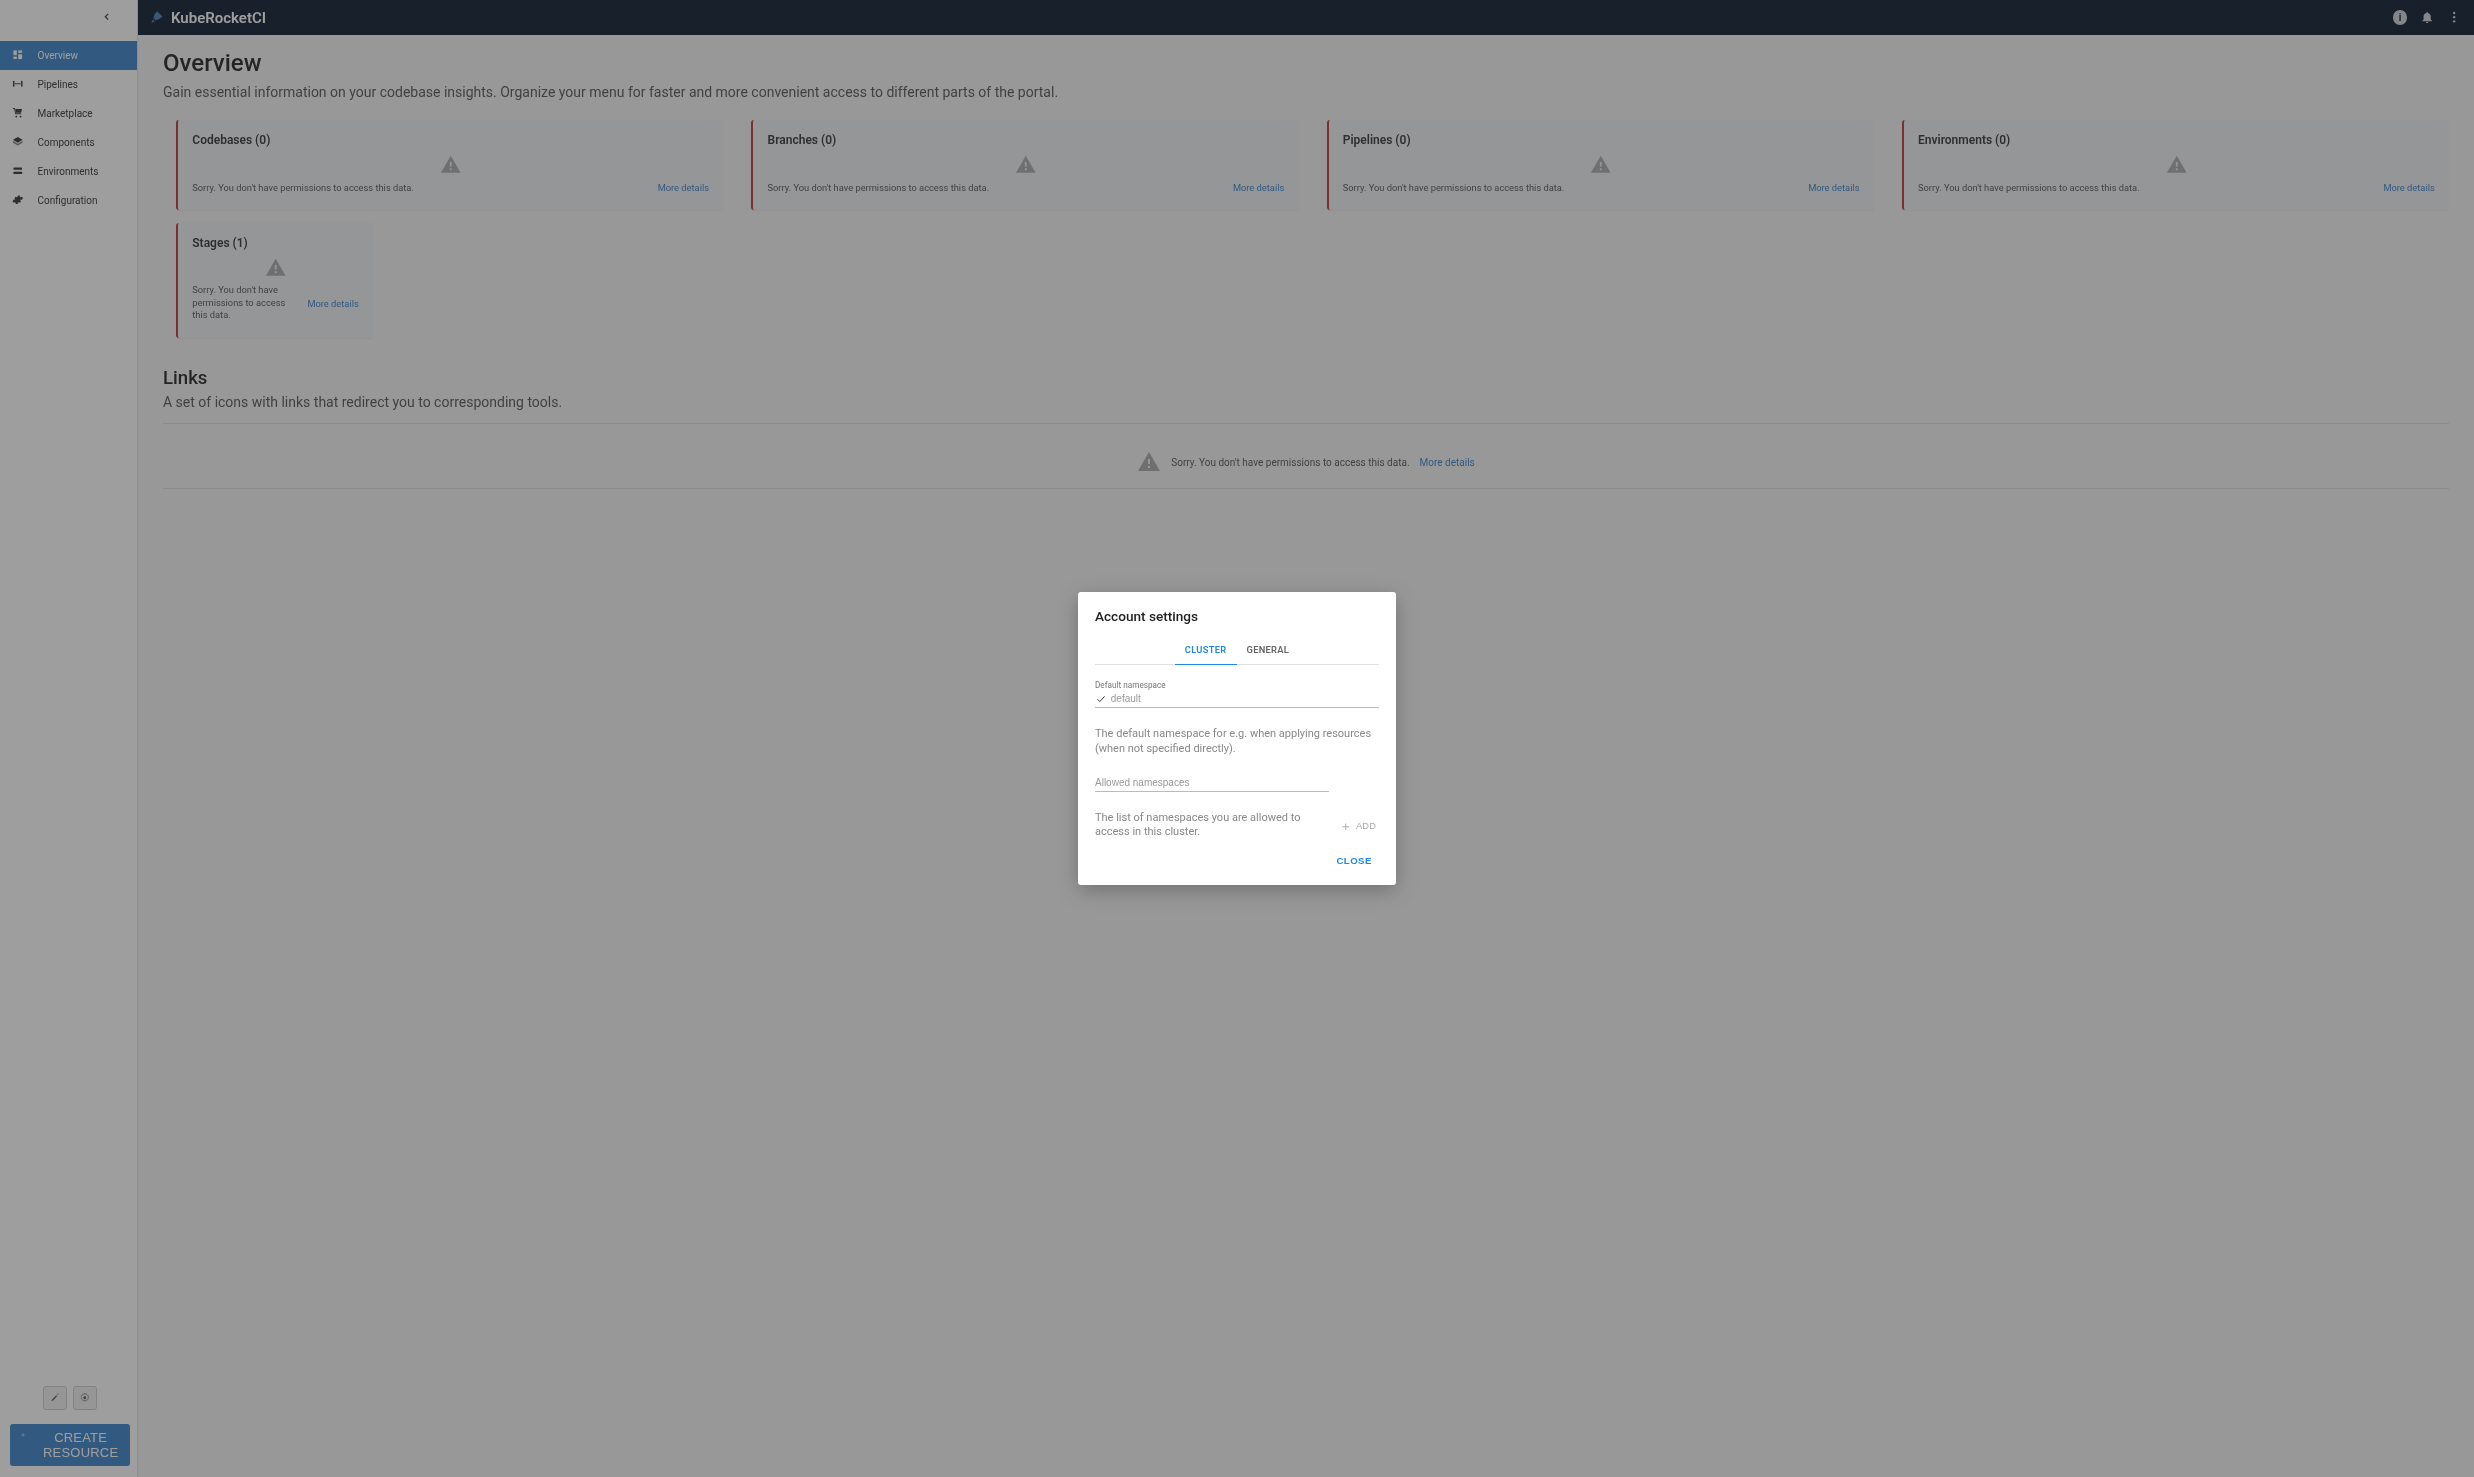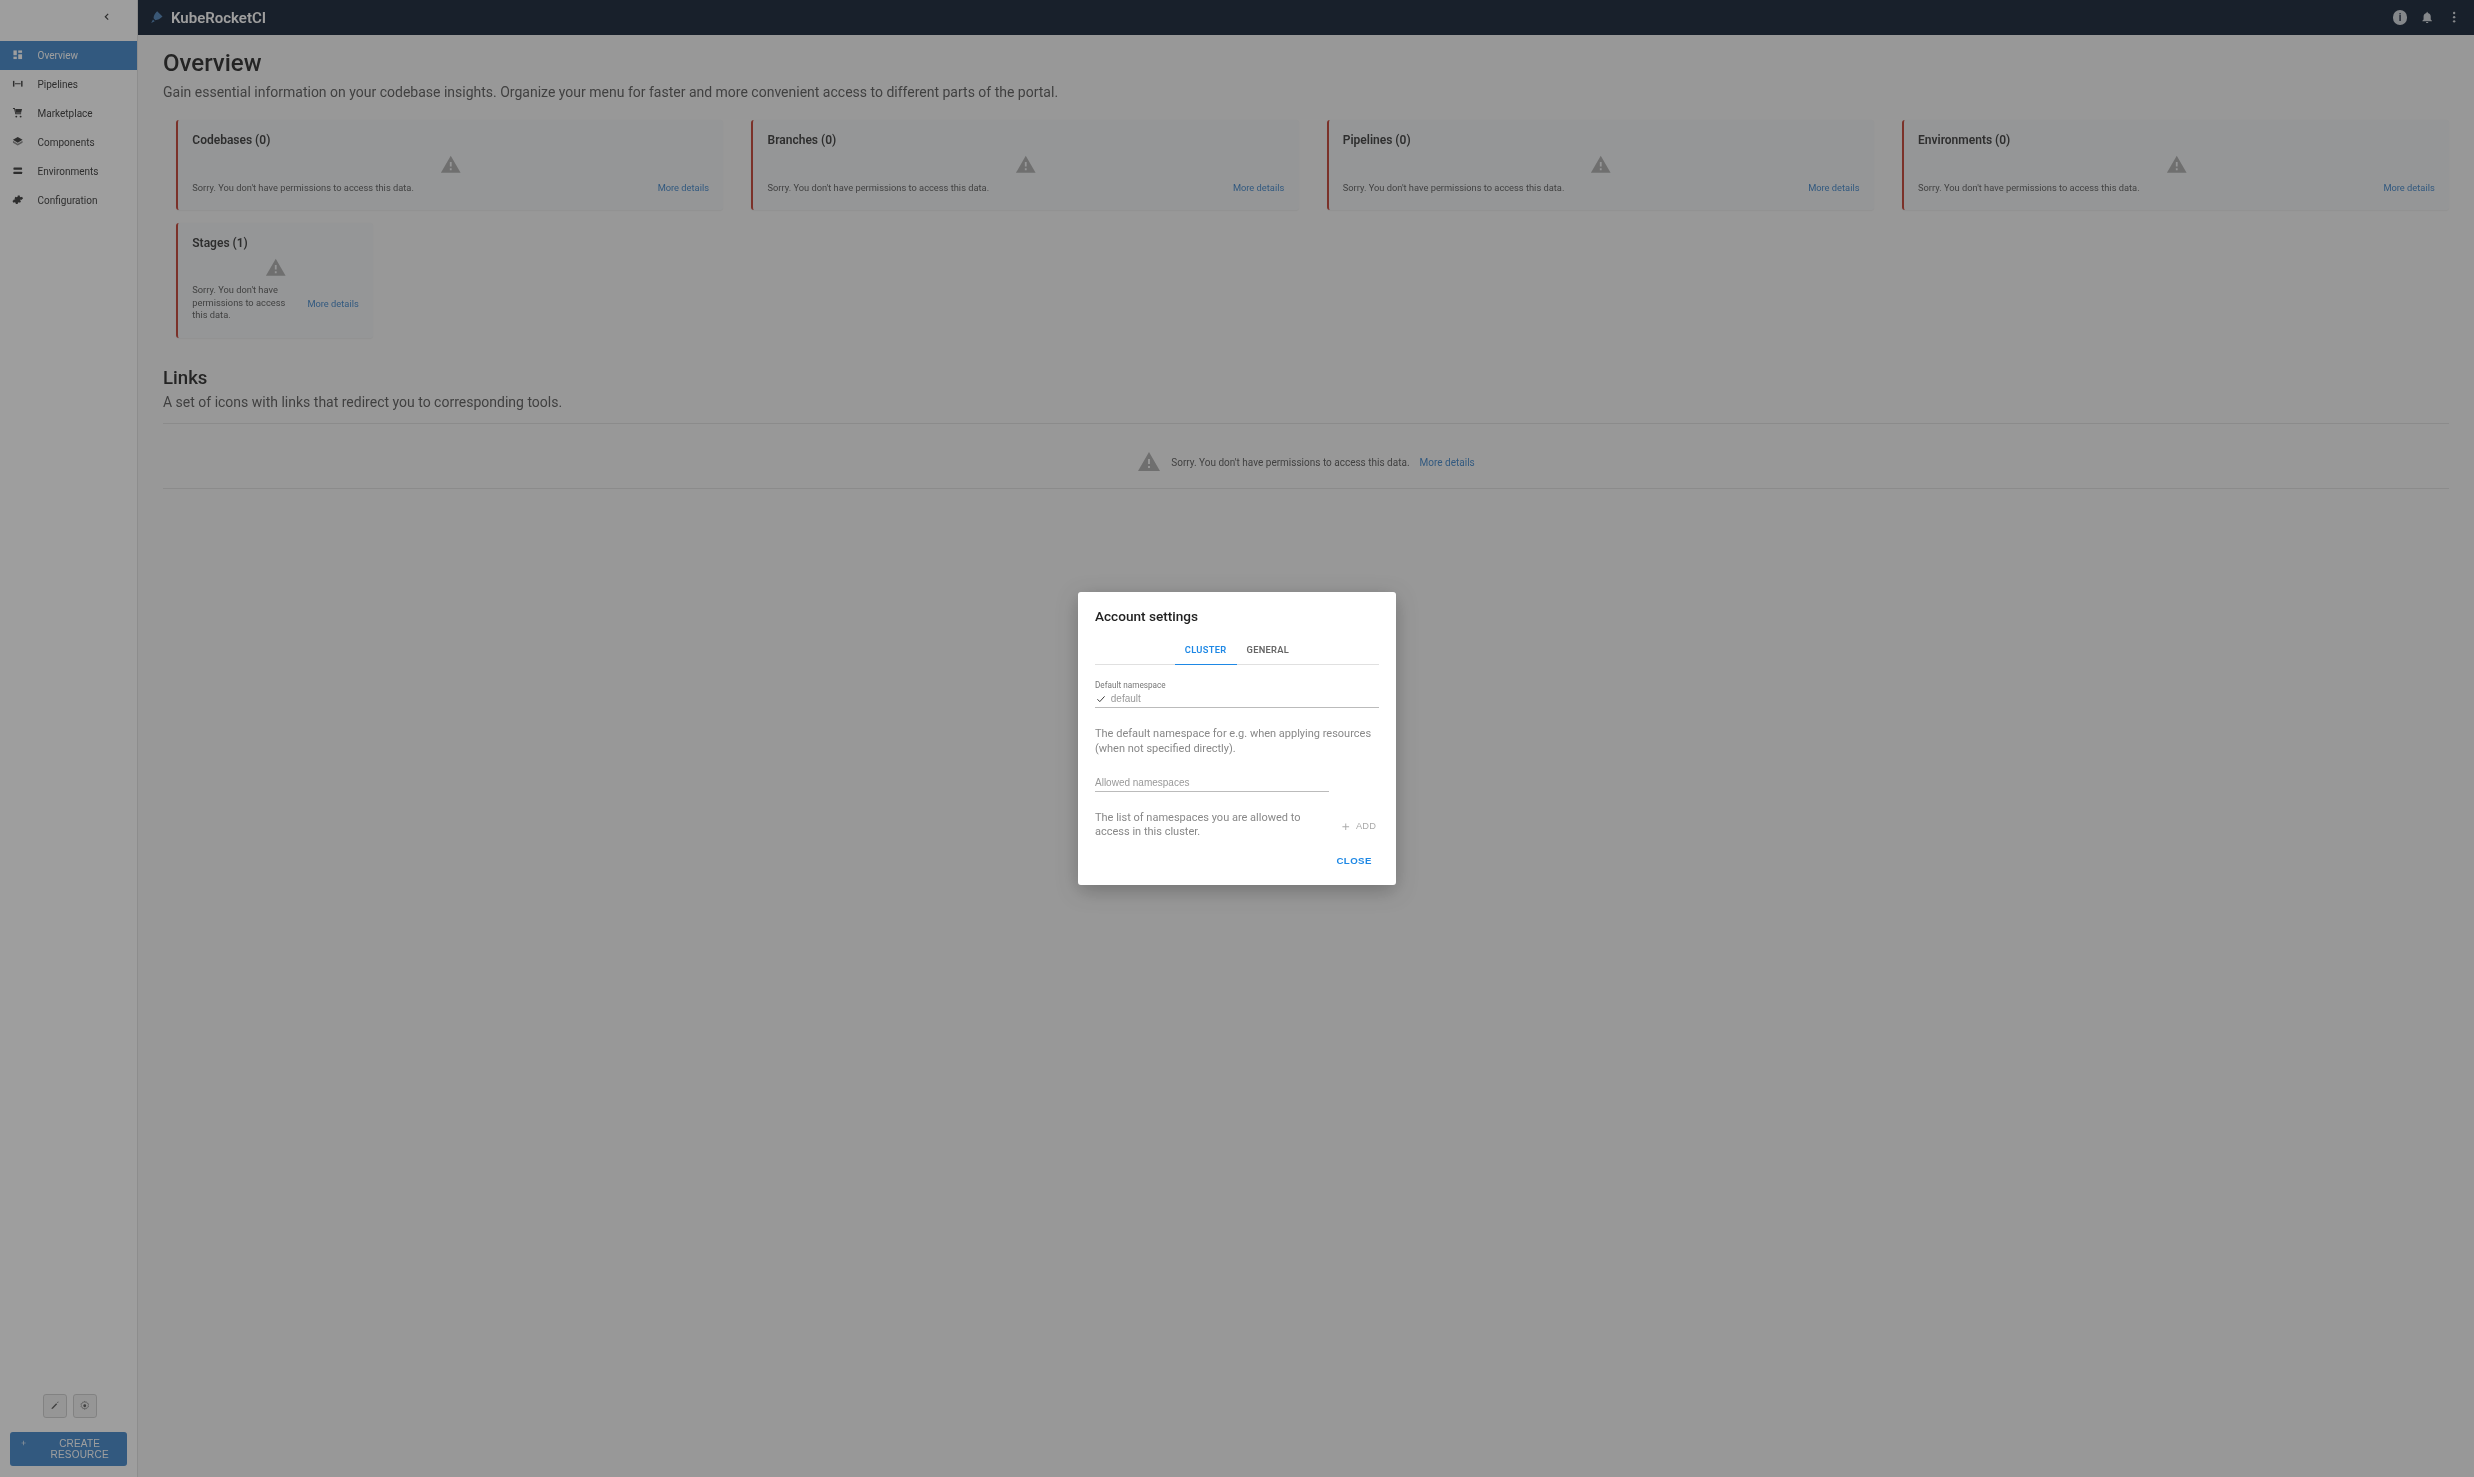--- a/index.html
+++ b/index.html
@@ -18,21 +18,21 @@
 .sidebar { width: 138px; background: #fff; border-right: 0.7px solid #e0e0e0; display: flex; flex-direction: column; z-index: 6; position: relative; }
 .sidebar .collapse-area { height: 35px; display: flex; align-items: center; justify-content: center; position: relative; border-bottom: 0.7px solid transparent; }
 .sidebar .collapse-btn { position: absolute; right: 21.5px; cursor: pointer; width:17px; height:17px; display:flex; align-items:center; justify-content:center; }
 .sidebar .nav { padding-top: 5.7px; flex: 1; }
 .sidebar .nav-item { display: flex; align-items: center; gap: 13px; height: 29px; padding: 0 11.5px; font-size: 10px; color: #333; cursor: pointer; }
 .sidebar .nav-item.active { background: #3b82c7; color: #fff; }
 .sidebar .nav-item .nav-icon { width: 13px; display:flex; justify-content:center; align-items:center;}
 .sidebar .bottom { padding: 8.6px 10px 11.5px; }
 .sidebar .tool-row { display: flex; gap: 5.7px; margin-bottom: 14.3px; padding-left: 33px;}
 .sidebar .tool-btn { width: 24px; height: 24px; border: 0.7px solid #ccc; background: #f0f0f0; border-radius: 2.9px; display:flex; align-items:center; justify-content:center; cursor:pointer; color:#555;}
-.sidebar .create-btn { background: #3b82c7; color: #fff; border: none; border-radius: 2.9px; padding: 5.7px 10px; font-size: 10px; font-weight: 500; display:flex; align-items:flex-start; gap:15px; cursor:pointer; letter-spacing:0.2px;}
+.sidebar .create-btn { background: #3b82c7; color: #fff; border: none; border-radius: 2.9px; padding: 5.7px 10px; font-size: 13px; font-weight: 500; display:flex; align-items:flex-start; gap:15px; cursor:pointer; letter-spacing:0.2px;}
 
 
 .main { flex: 1; padding: 49px 25px 21.5px; overflow-y: auto; background:#f5f5f5;}
 .main h1 { font-size: 24px; font-weight: 500; margin-bottom: 7.2px; color:#222;}
 .main .subtitle { font-size: 14px; color: #555; margin-bottom: 20px; }
 .cards-row { display: flex; gap: 28px; margin-bottom: 13px; flex-wrap:wrap;padding-left:13px;}
 .card { flex: 1; min-width: 186px; background: #eff1f3; border-left: 2.9px solid #c0392b; border-radius: 2.9px; padding: 13px 14.3px 15.8px; box-shadow: 0 0.7px 1.4px rgba(0,0,0,0.06);}
 .card-title { font-size: 12px; font-weight: 600; color: #333; margin-bottom: 7.2px; }
 .card .warn-icon { display:flex; justify-content:center; margin: 4.3px 0 5.7px; }
 .card .warn-icon svg { width:21.5px; height:21.5px;}

